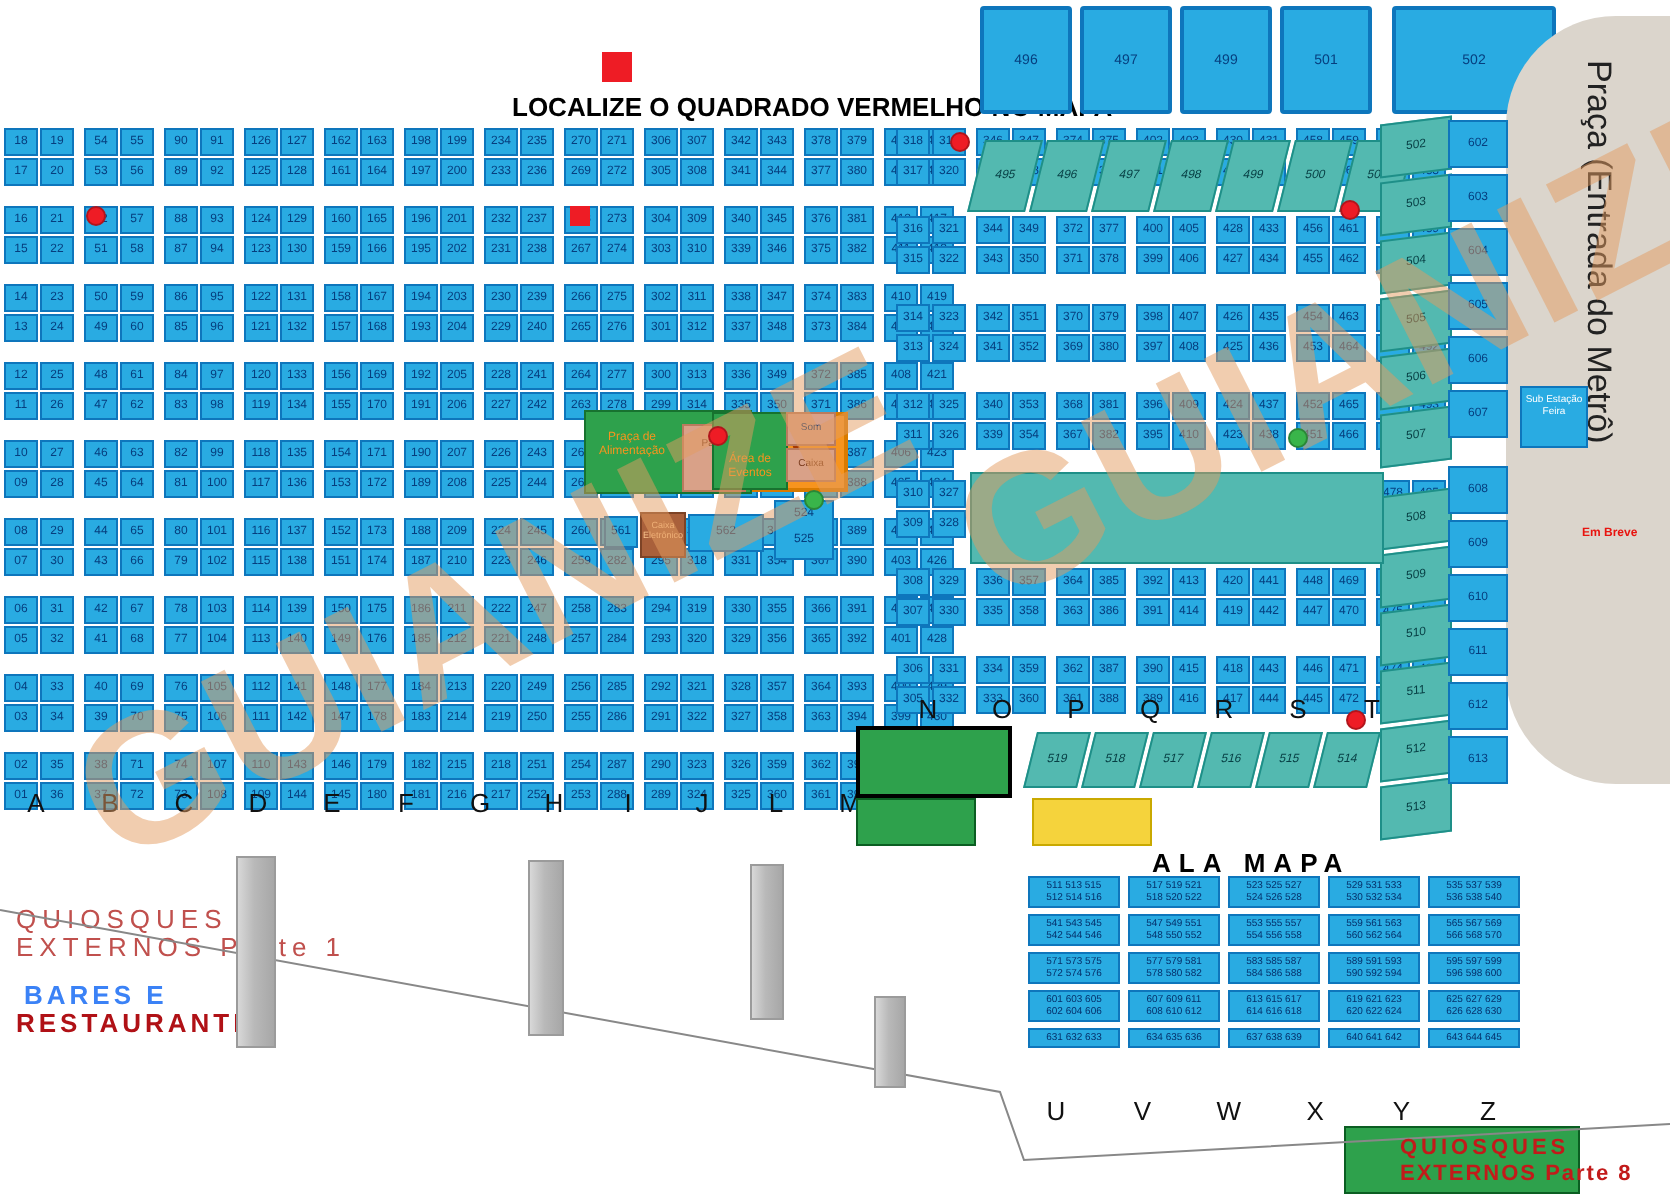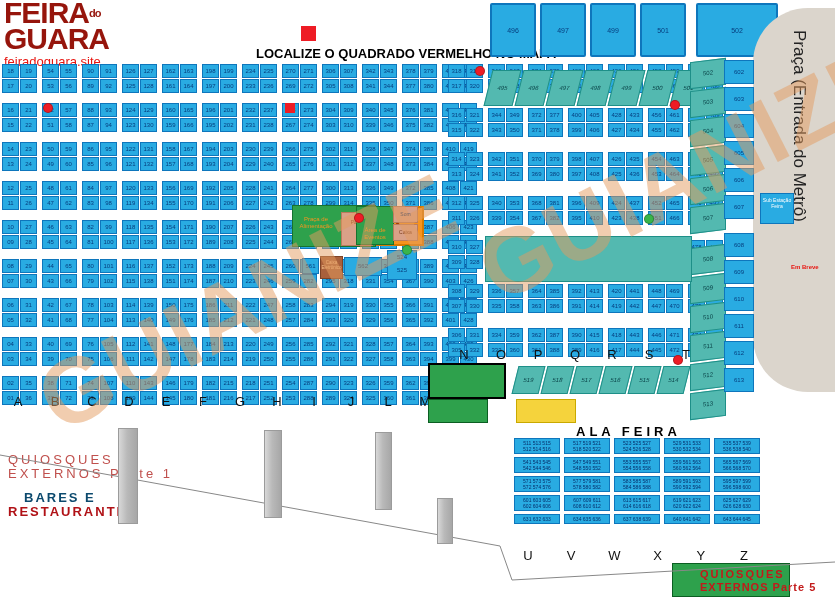--- a/index.html
+++ b/index.html
@@ -31,27 +31,20 @@
   .pillar{background:linear-gradient(90deg,#d8d8d8,#b9b9b9 45%,#a7a7a7);border:1px solid #9b9b9b;}
   .wmark{font-weight:800;font-size:92px;color:rgba(228,155,95,.5);transform:rotate(-27deg);
          white-space:nowrap;pointer-events:none;letter-spacing:2px;z-index:5;}
   .redtxt{color:#E8140F;}
 </style>
 </head>
 <body>
 
 <div id="map">
 
-  <div class="abs" style="left:4px;top:0;width:160px;">
-    <div style="font-size:30px;font-weight:900;letter-spacing:-1px;color:#96150C;line-height:26px;">
-      <span>FEIRA</span><span style="font-size:11px;vertical-align:top;">do</span>
-    </div>
-    <div style="font-size:30px;font-weight:900;letter-spacing:-1px;color:#96150C;line-height:26px;">GUARA</div>
-    <div class="redtxt" style="font-size:13px;margin-top:2px;">feiradoguara.site</div>
-  </div>
 
   <div class="abs" style="left:301px;top:26px;width:15px;height:15px;background:#EE1C25;"></div>
   <div class="abs" style="left:256px;top:46px;font-size:13px;font-weight:700;color:#000;">LOCALIZE O QUADRADO VERMELHO NO MAPA</div>
 
   <div class="abs grid" style="left:490px;top:3px;gap:4px;" id="top-boxes">
       <div class="top-box" style="width: 42px;">496</div>
       <div class="top-box" style="width: 42px;">497</div>
       <div class="top-box" style="width: 42px;">499</div>
       <div class="top-box" style="width: 42px;">501</div>
       <div class="top-box" style="width: 78px; margin-left: 6px;">502</div>
@@ -1778,21 +1771,21 @@
        border:1px solid #0E76BC;font-size:6px;color:#063E7E;text-align:center;line-height:13px;">
     <div>524</div>
     <div>525</div>
   </div>
 
   <div class="abs" style="left:285px;top:103px;width:10px;height:10px;background:#EE1C25;z-index:7;"></div>
 
   <div class="abs" style="left:428px;top:363px;width:74px;height:32px;background:#2EA14C;border:2px solid #000;"></div>
   <div class="abs" style="left:428px;top:399px;width:58px;height:22px;background:#2EA14C;border:1px solid #0B5E22;"></div>
   <div class="abs" style="left:516px;top:399px;width:58px;height:22px;background:#F5D33C;border:1px solid #C9A900;"></div>
-  <div class="abs" style="left:576px;top:424px;font-size:13px;font-weight:700;letter-spacing:4px;color:#000;">ALA FEIRA</div>
+  <div class="abs" style="left:576px;top:424px;font-size:13px;font-weight:700;letter-spacing:4px;color:#000;">ALA MAPA</div>
 
   <div class="abs" id="ala-grid" style="left:514px;top:438px;">
       <div class="ala-row">
         <div class="ala-box">
           <div>511 513 515</div>
           <div>512 514 516</div>
         </div>
         <div class="ala-box">
           <div>517 519 521</div>
           <div>518 520 522</div>
@@ -1899,26 +1892,26 @@
       <div class="col-letter">U</div>
       <div class="col-letter">V</div>
       <div class="col-letter">W</div>
       <div class="col-letter">X</div>
       <div class="col-letter">Y</div>
       <div class="col-letter">Z</div>
     </div>
 
   <div class="abs" style="left:8px;top:452px;font-size:13px;letter-spacing:3px;color:#C0504D;">QUIOSQUES</div>
   <div class="abs" style="left:8px;top:466px;font-size:13px;letter-spacing:3px;color:#C0504D;">EXTERNOS Parte 1</div>
-  <div class="abs" style="left:24px;top:490px;font-size:13px;font-weight:700;letter-spacing:2px;color:#0c4a6e;">BARES E</div>
+  <div class="abs" style="left:12px;top:490px;font-size:13px;font-weight:700;letter-spacing:2px;color:#3b82f6;">BARES E</div>
   <div class="abs" style="left:8px;top:504px;font-size:13px;font-weight:700;letter-spacing:2px;color:#B01116;">RESTAURANTES</div>
 
   <div class="abs" style="left:672px;top:563px;width:116px;height:32px;background:#2EA14C;border:1px solid #0B5E22;"></div>
   <div class="abs" style="left:700px;top:568px;font-size:11px;font-weight:700;letter-spacing:2px;color:#C21A1A;z-index:6;">QUIOSQUES</div>
-  <div class="abs" style="left:700px;top:581px;font-size:11px;font-weight:700;letter-spacing:1px;color:#C21A1A;z-index:6;">EXTERNOS Parte 5</div>
+  <div class="abs" style="left:700px;top:581px;font-size:11px;font-weight:700;letter-spacing:1px;color:#C21A1A;z-index:6;">EXTERNOS Parte 8</div>
 
   <svg class="abs" style="left:0;top:0;pointer-events:none;" width="835" height="600">
     <polyline points="0,455 500,546 512,580 835,562" fill="none" stroke="#888" stroke-width="1"></polyline>
   </svg>
   <div id="pillars">
       <div class="pillar abs" style="left: 118px; top: 428px; width: 18px; height: 94px;"></div>
       <div class="pillar abs" style="left: 264px; top: 430px; width: 16px; height: 86px;"></div>
       <div class="pillar abs" style="left: 375px; top: 432px; width: 15px; height: 76px;"></div>
       <div class="pillar abs" style="left: 437px; top: 498px; width: 14px; height: 44px;"></div>
     </div>

